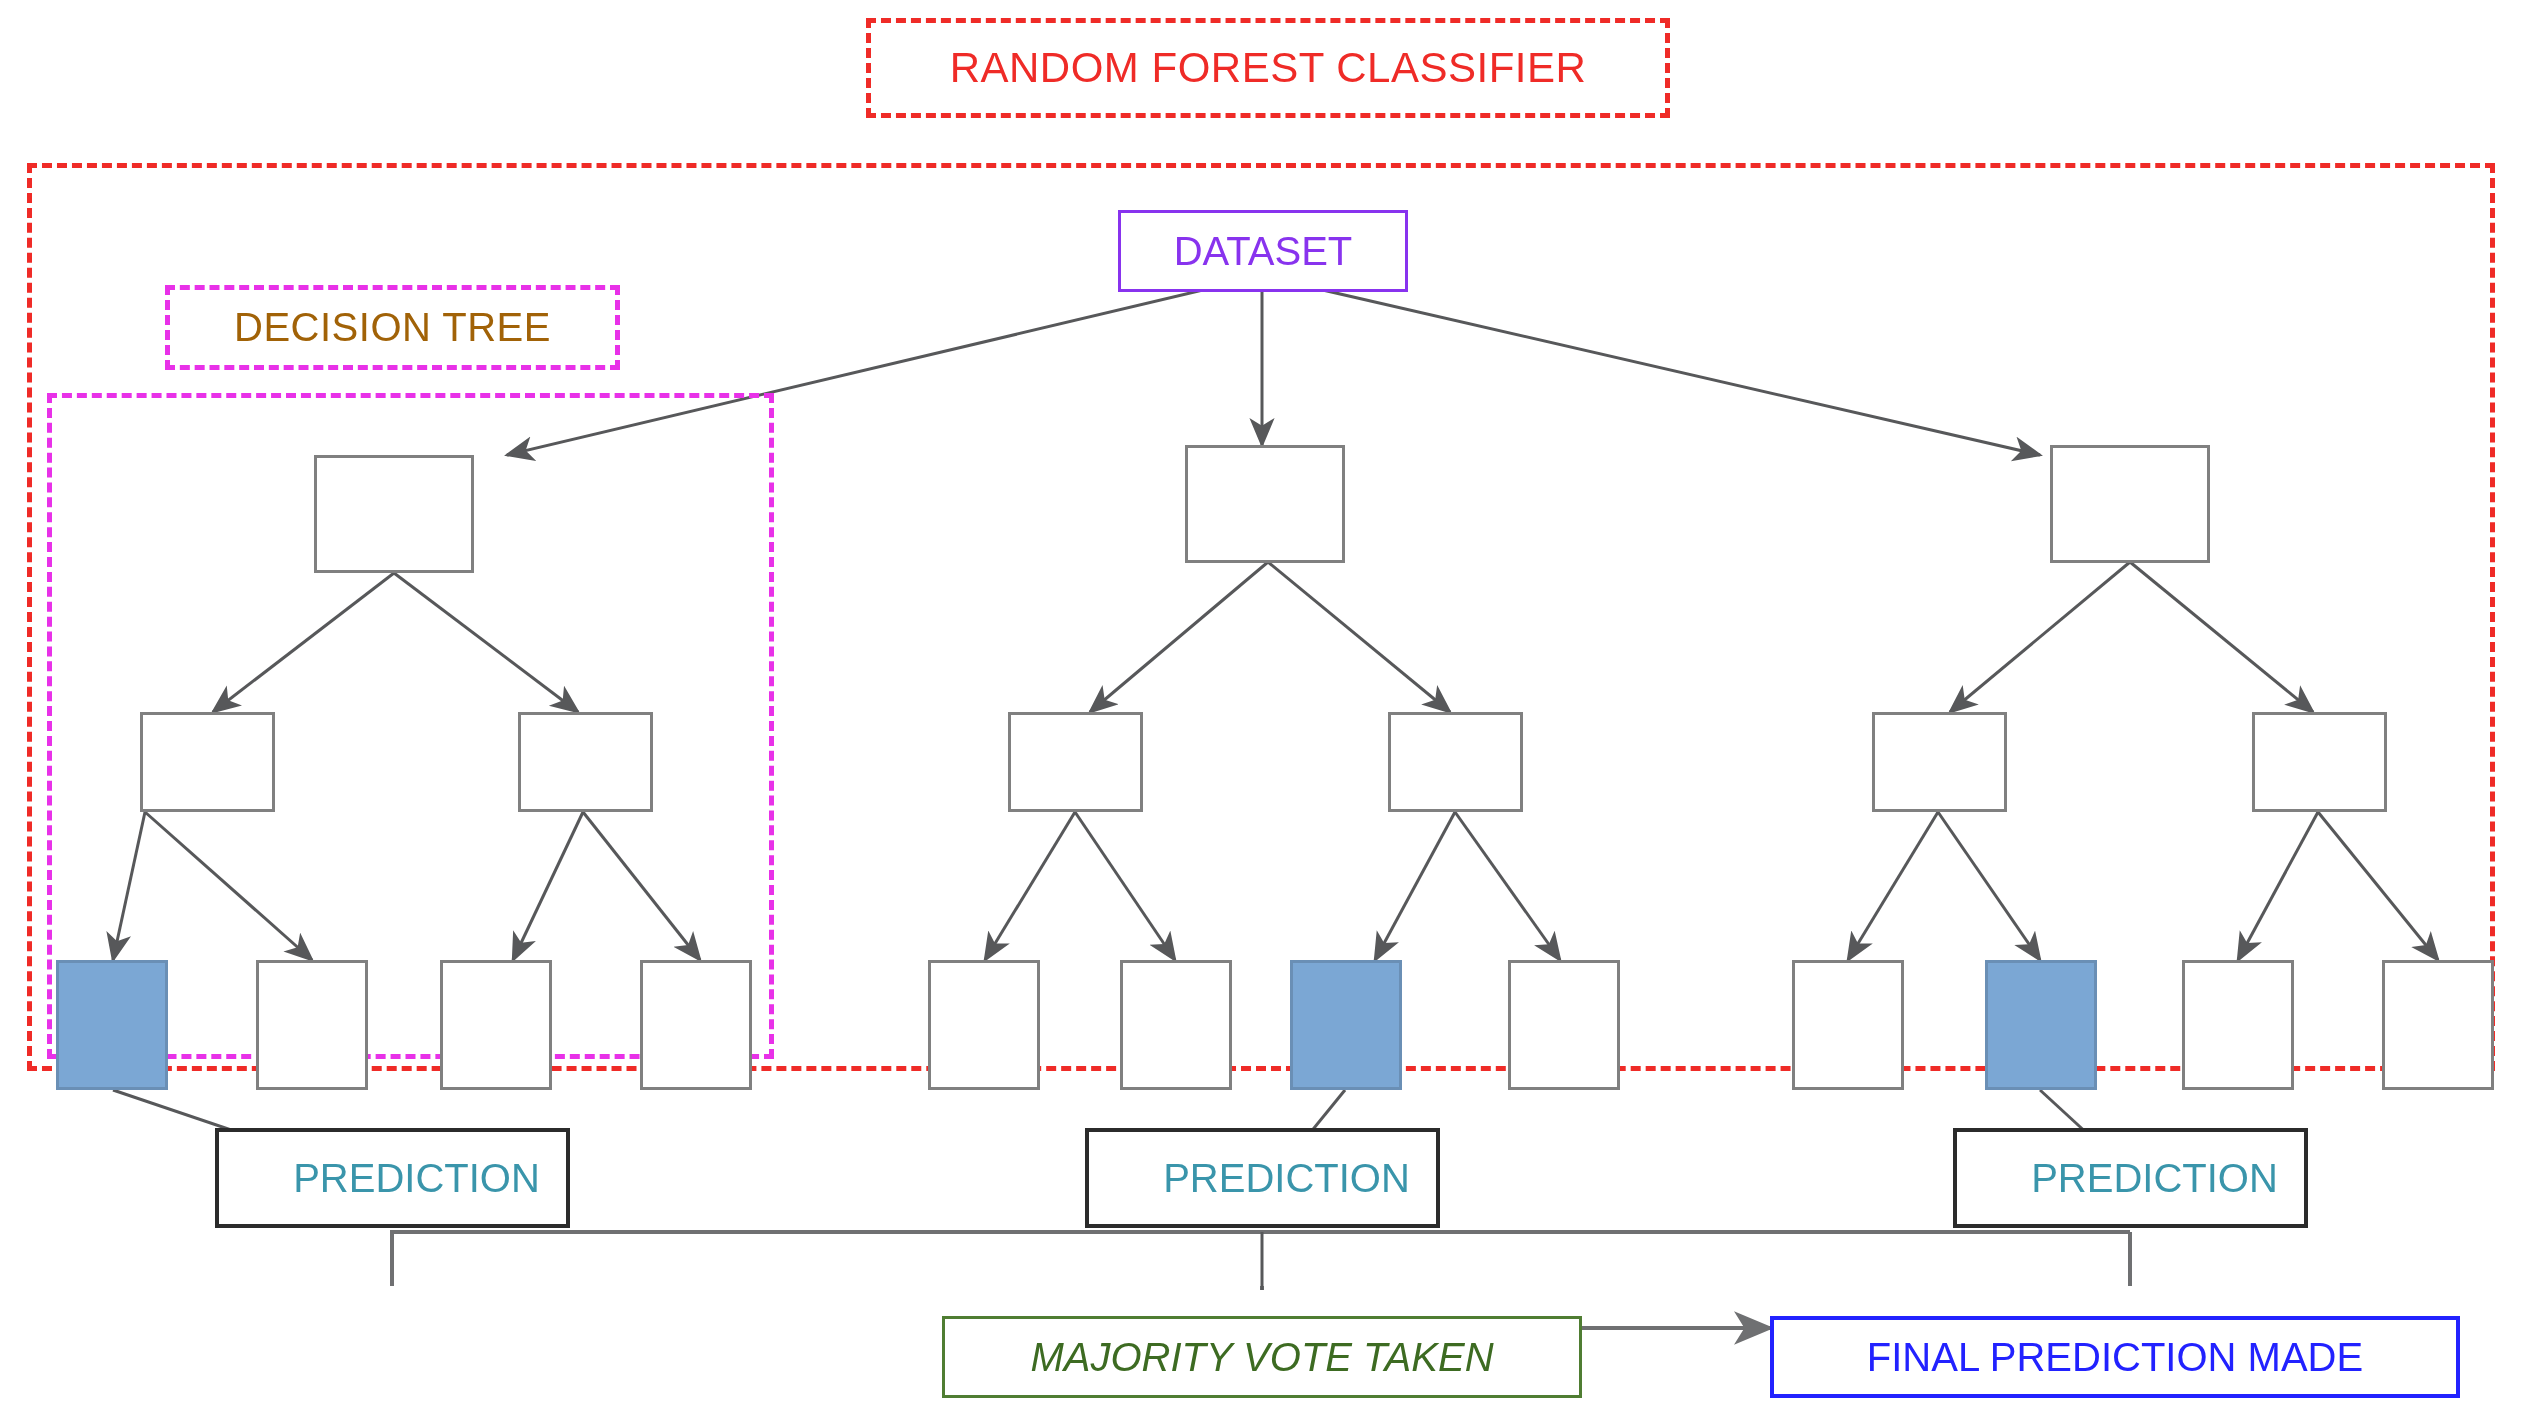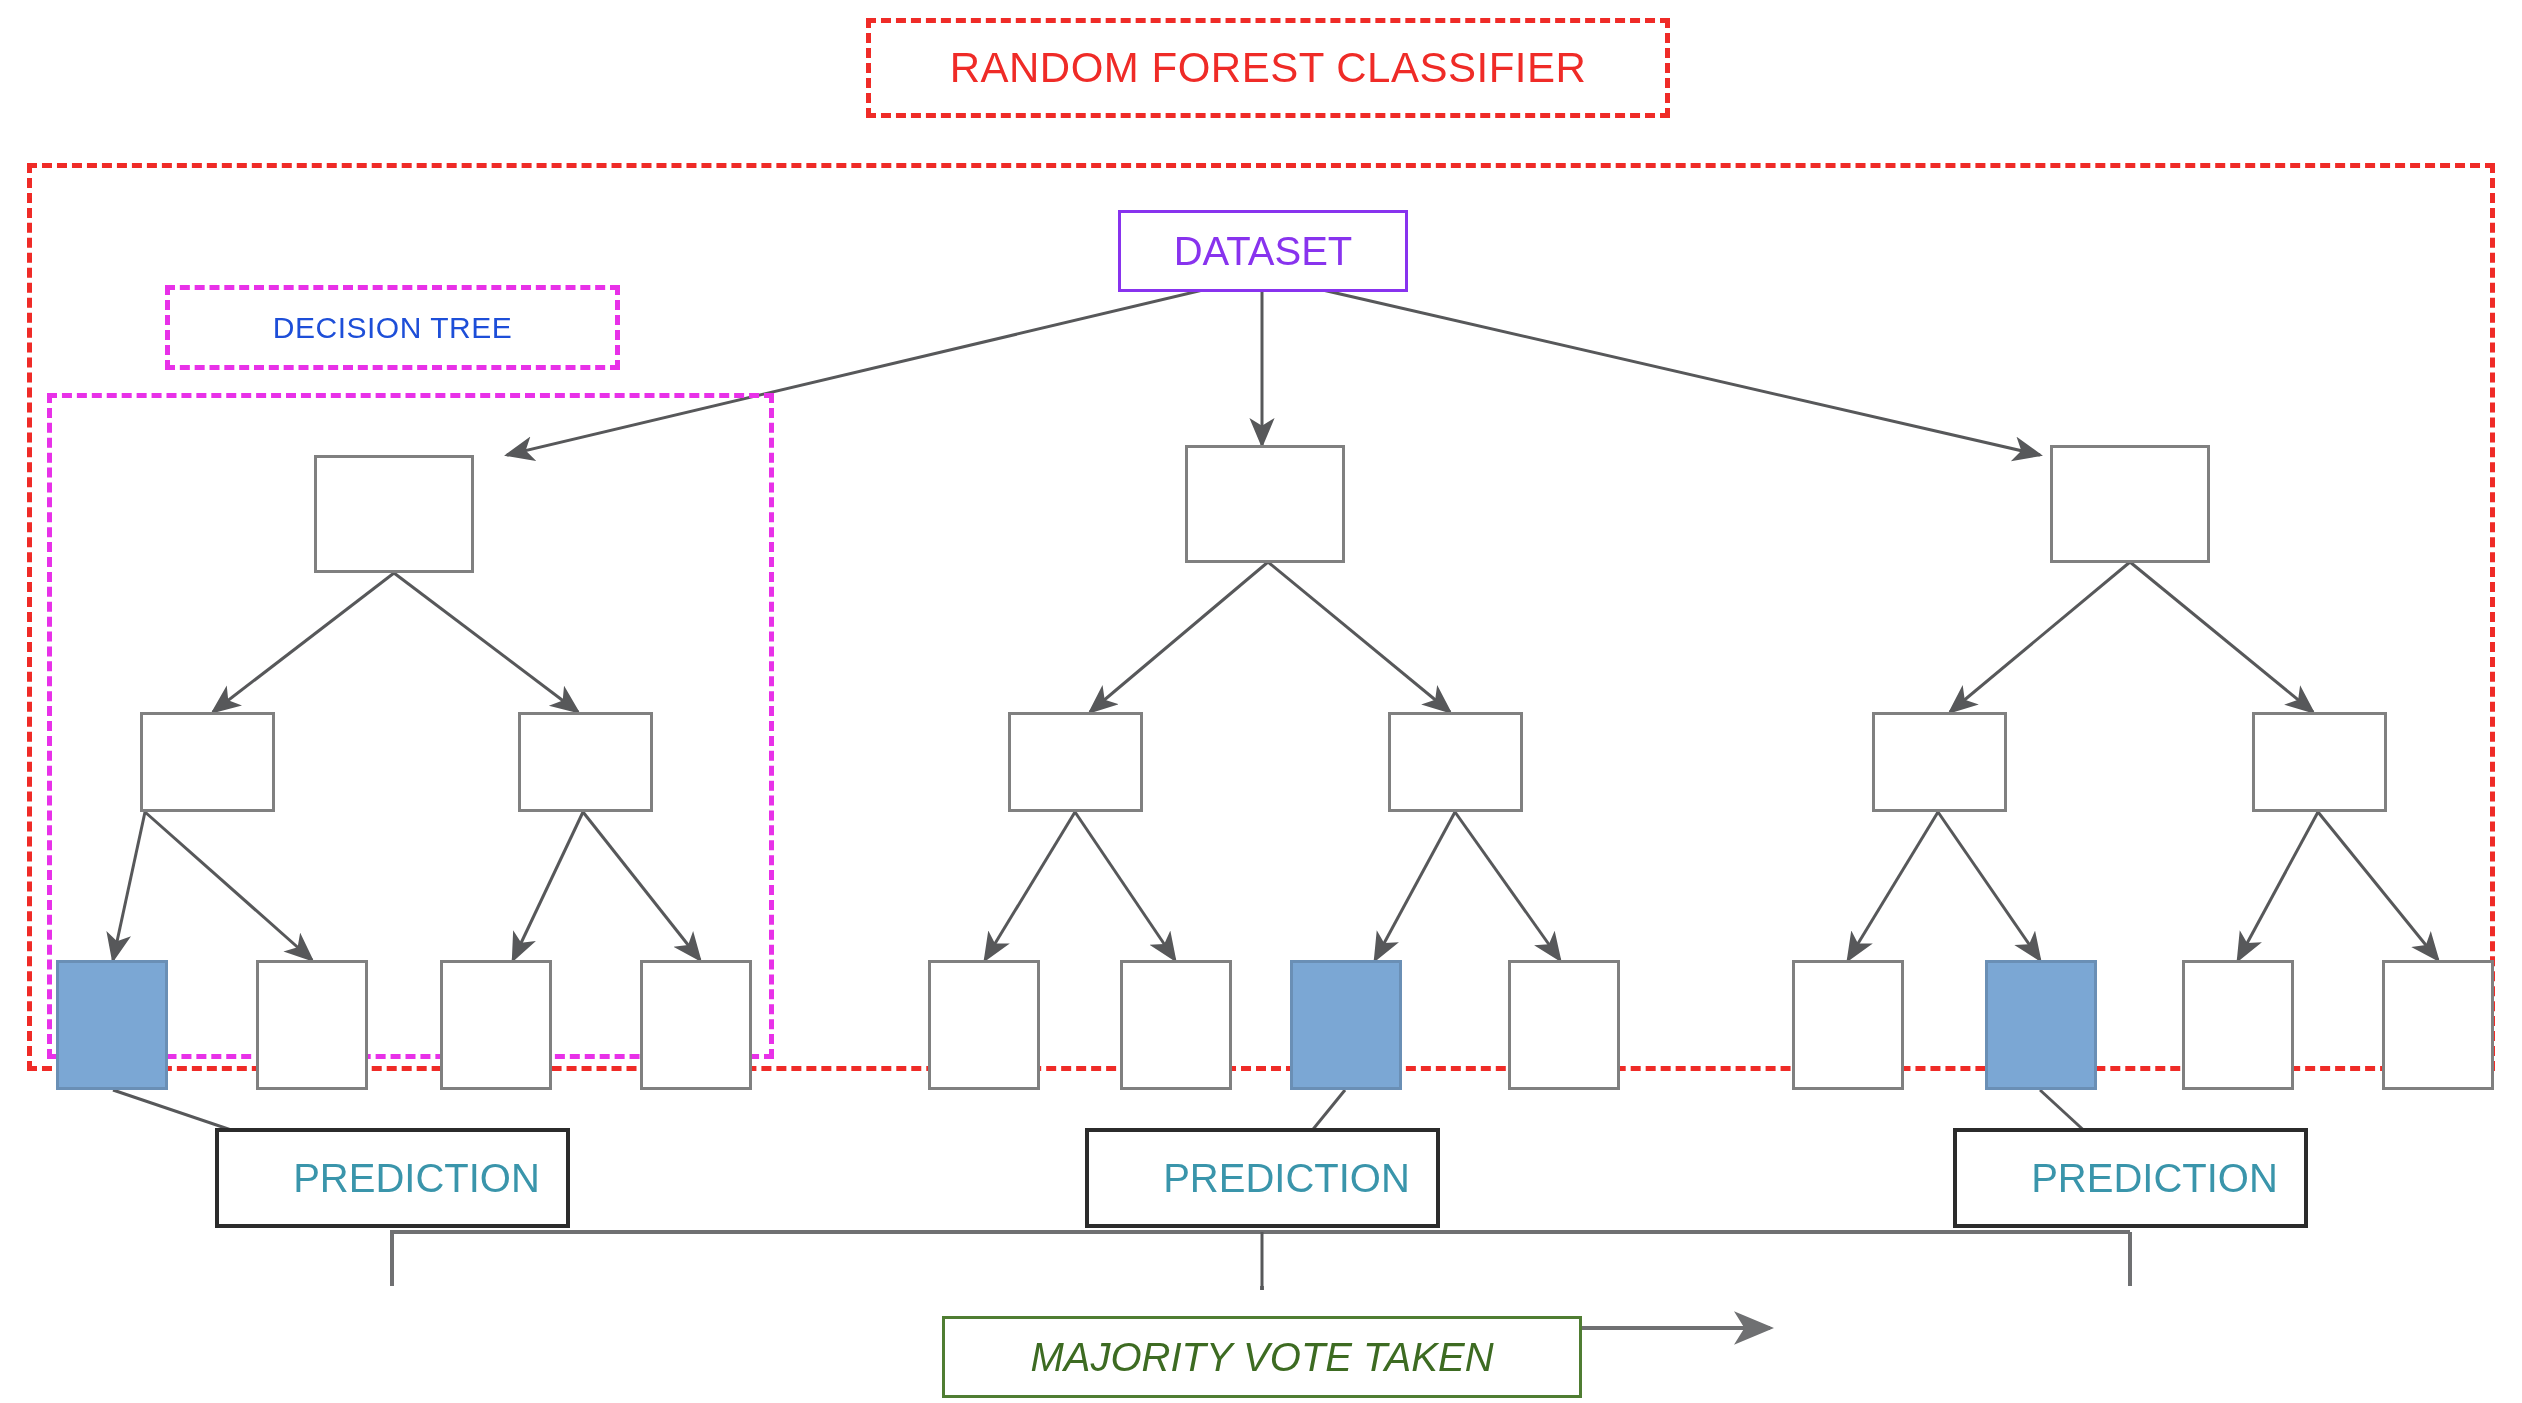--- a/index.html
+++ b/index.html
@@ -39,22 +39,22 @@
     white-space: nowrap;
     text-align: center;
   }
   .chip-title {
     border: 5px dashed #ef2b27;
     color: #ef2b27;
     font-size: 42px;
   }
   .chip-subtitle {
     border: 5px dashed #e831e8;
-    color: #1d4ed8;
-    font-size: 30px;
+    color: #a16207;
+    font-size: 40px;
   }
 
   
   .box {
     display: flex;
     align-items: center;
     justify-content: center;
     background: #ffffff;
     white-space: nowrap;
     margin-top: 28px;
@@ -195,14 +195,15 @@
   <div class="abs node node-highlight" style="left:1985px; top:960px; width:112px; height:130px; background:#7ba7d4;"></div>
   <div class="abs node" style="left:2182px; top:960px; width:112px; height:130px;"></div>
   <div class="abs node" style="left:2382px; top:960px; width:112px; height:130px;"></div>
 
   <div class="abs box box-prediction" style="left:215px; top:1100px; width:355px; height:100px;">PREDICTION</div>
   <div class="abs box box-prediction" style="left:1085px; top:1100px; width:355px; height:100px;">PREDICTION</div>
   <div class="abs box box-prediction" style="left:1953px; top:1100px; width:355px; height:100px;">PREDICTION</div>
 
   <div class="abs box box-vote" style="left:942px; top:1288px; width:640px; height:82px;">MAJORITY VOTE TAKEN</div>
 
+  <div class="abs box box-final" style="left:1770px; top:1288px; width:690px; height:82px;">FINAL PREDICTION MADE</div>
 
 </div>
 
 </body></html>

